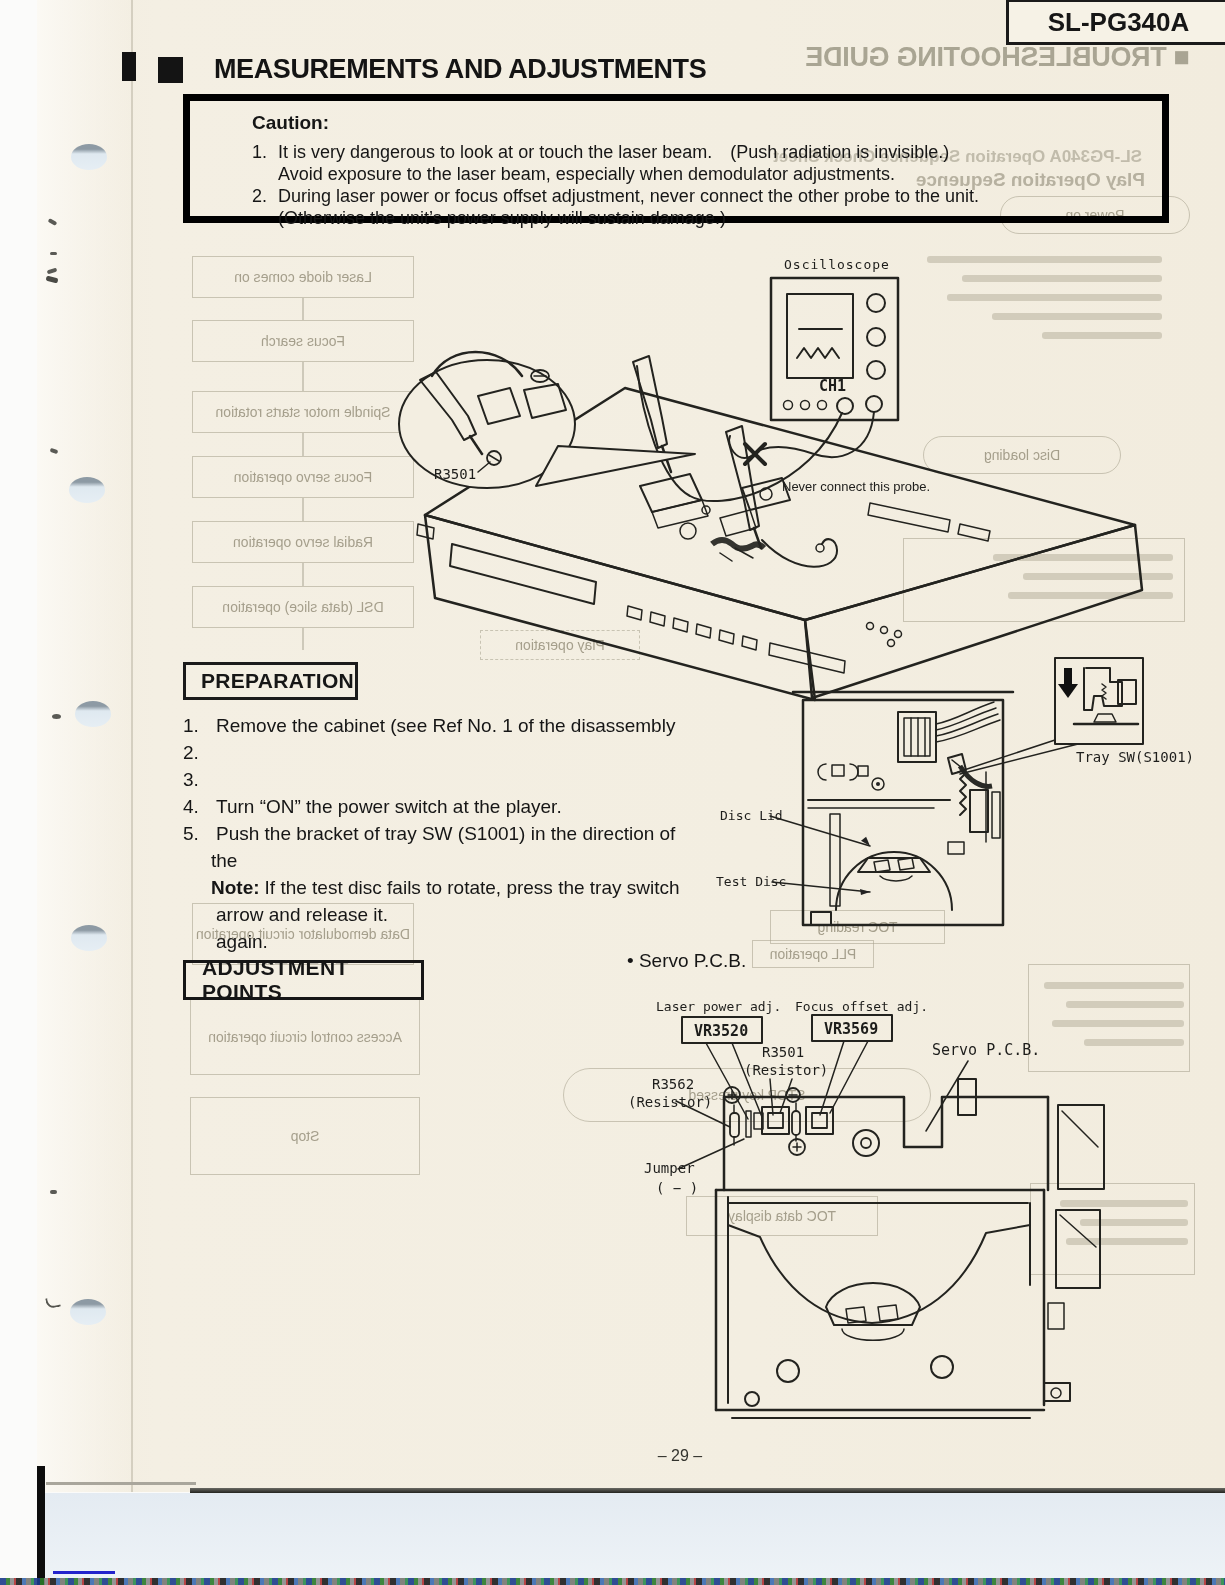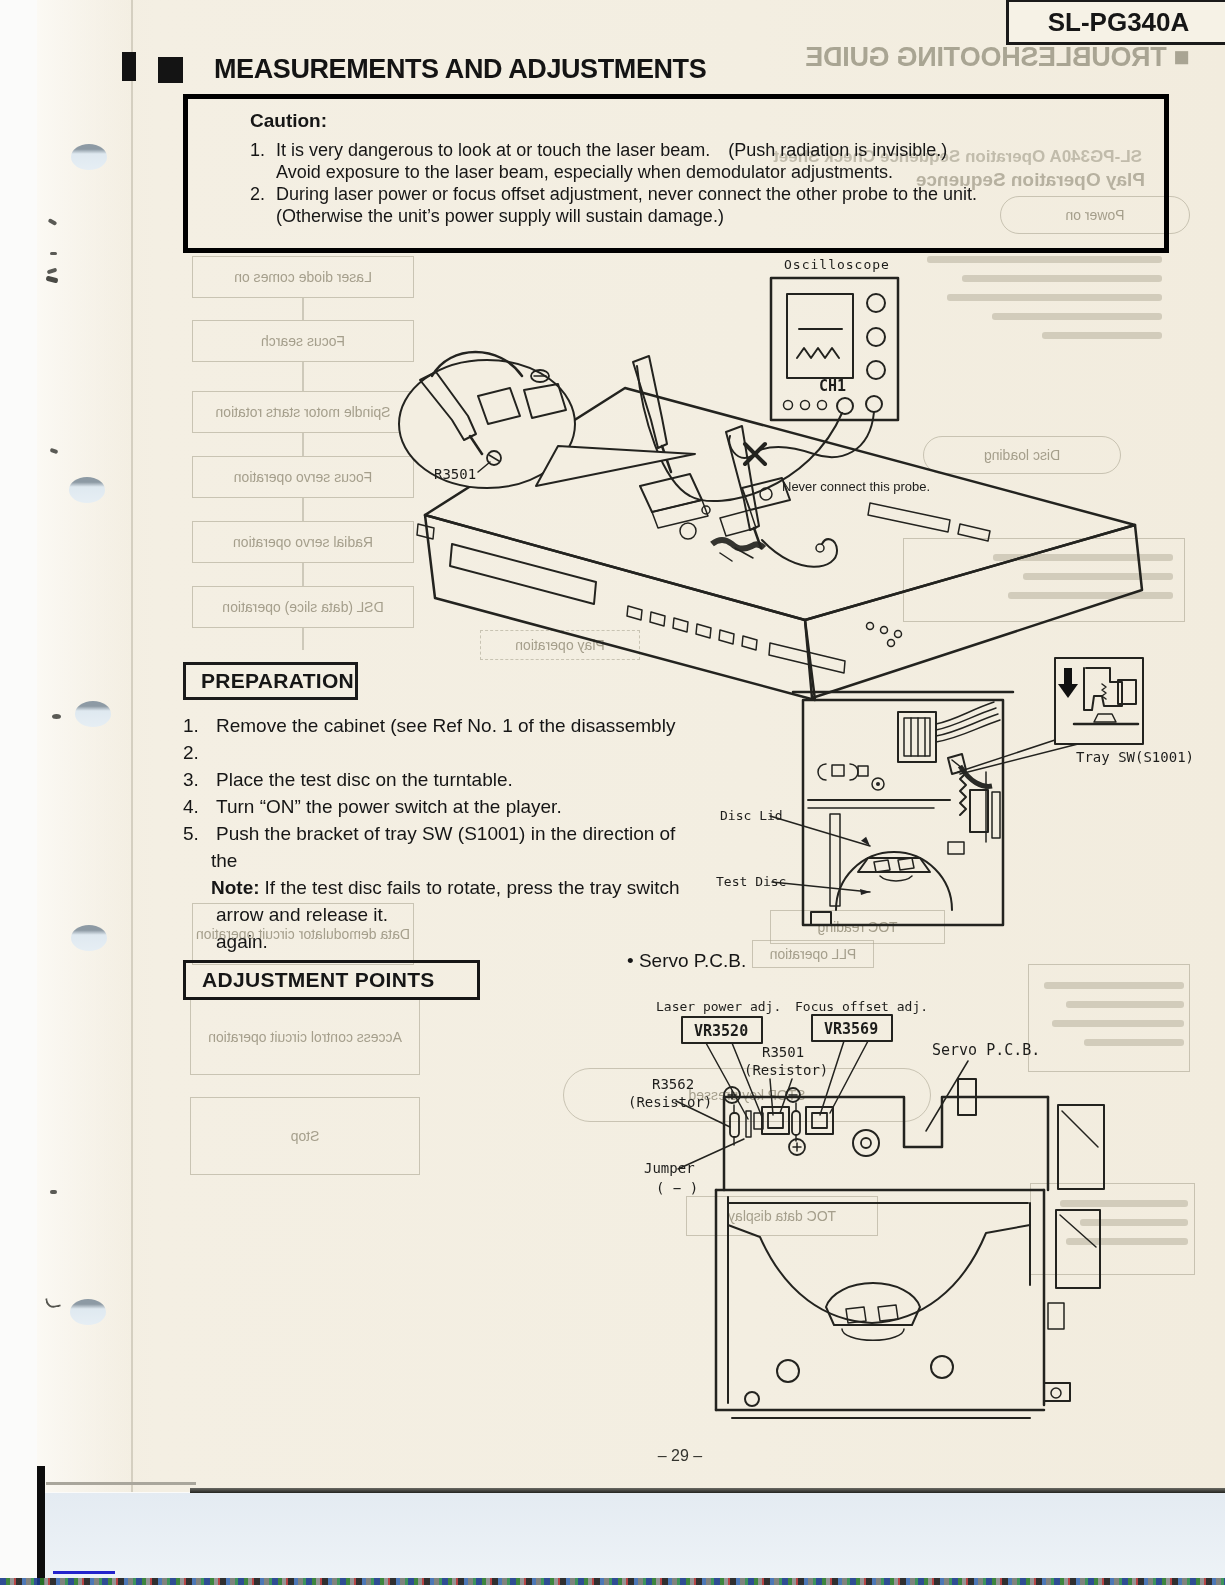--- a/index.html
+++ b/index.html
@@ -72,32 +72,32 @@
   .bA{left:900px;top:250px;width:262px;} .bD{left:915px;top:548px;width:258px;}
   .bB{left:1036px;top:976px;width:148px;} .bC{left:1040px;top:1194px;width:148px;}
 
   
   .model-box{left:1006px;top:0;width:219px;height:40px;border:3px solid #1a1a1a;border-top-width:2px;
              background:#f6f2e6;display:flex;align-items:center;justify-content:center;
              font-size:26px;font-weight:bold;letter-spacing:0;}
   .title-row{left:158px;top:54px;display:flex;align-items:center;}
   .title-sq{width:25px;height:26px;background:#141414;margin-right:7px;}
   .title-text{font-size:27px;font-weight:bold;letter-spacing:-.4px;color:#141414;white-space:nowrap;margin-left:24px;}
-  .caution-box{left:183px;top:94px;width:986px;height:159px;border:5px solid #000000;box-sizing:border-box;
+  .caution-box{left:183px;top:94px;width:986px;height:129px;border:7px solid #000000;box-sizing:border-box;
                padding:11px 0 0 62px;}
   .caution-h{font-size:19px;font-weight:bold;margin-bottom:7px;}
   .crow{display:flex;font-size:18px;line-height:22px;}
   .cnum{width:26px;flex:none;}
   .prep-box{left:183px;top:662px;width:175px;height:38px;border:3px solid #1b1b1b;box-sizing:border-box;
             display:flex;align-items:center;padding-left:15px;font-size:21px;font-weight:bold;letter-spacing:.3px;}
   .prep-list{left:183px;top:712px;width:510px;}
   .prow{display:flex;font-size:19px;line-height:27px;}
   .pnum{width:28px;flex:none;}
   .pbold{font-weight:bold;margin-right:5px;}
-  .adj-box{left:183px;top:960px;width:297px;height:40px;border:3px solid #161616;box-sizing:border-box;
+  .adj-box{left:183px;top:960px;width:241px;height:40px;border:3px solid #161616;box-sizing:border-box;
            display:flex;align-items:center;padding-left:16px;font-size:21px;font-weight:bold;letter-spacing:.3px;}
   .servo-h{left:627px;top:950px;font-size:19px;font-weight:normal;}
   .pageno{left:615px;top:1447px;width:130px;text-align:center;font-size:16px;color:#33332e;}
 
   svg{position:absolute;overflow:visible;}
   svg *{vector-effect:non-scaling-stroke;}
   .ln{stroke:#23231f;stroke-width:2;fill:none;stroke-linecap:round;stroke-linejoin:round;}
   .ln25{stroke-width:2.5;} .ln15{stroke-width:1.5;} .ln18{stroke-width:1.8;} .ln4{stroke-width:4;}
   .fillpaper{fill:#f3eee1;}
   .dtext{font-family:"DejaVu Sans Mono",monospace;font-size:13px;fill:#1d1d1b;}
@@ -297,21 +297,20 @@
   <div class="abs prep-list">
     <div class="prow">
         <span class="pnum">1.</span>
         <span><span class="pbold"></span><span>Remove the cabinet (see Ref No. 1 of the disassembly</span></span>
       </div>
     <div class="prow">
         <span class="pnum">2.</span>
       </div>
     <div class="prow">
         <span class="pnum">3.</span>
-        <span><span class="pbold"></span><span>Place the test disc on the turntable.</span></span>
       </div>
     <div class="prow">
         <span class="pnum">4.</span>
         <span><span class="pbold"></span><span>Turn “ON” the power switch at the player.</span></span>
       </div>
     <div class="prow">
         <span class="pnum">5.</span>
         <span><span class="pbold"></span><span>Push the bracket of tray SW (S1001) in the direction of the</span></span>
       </div>
     <div class="prow">

